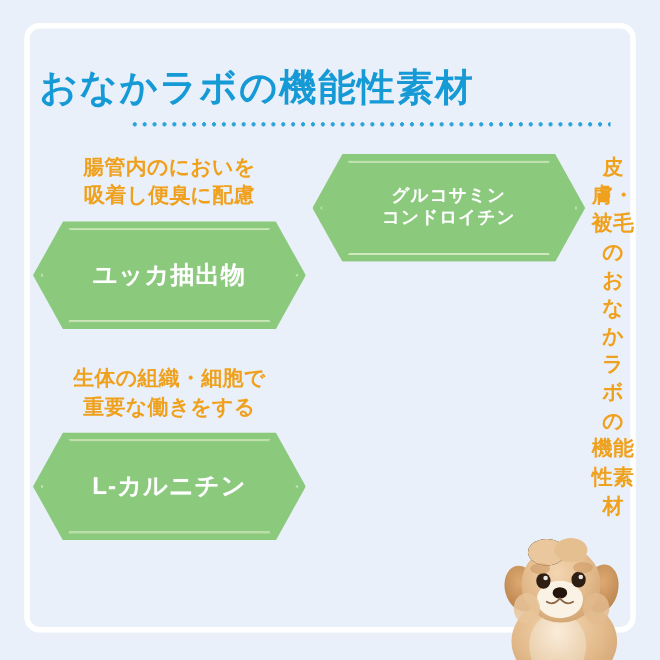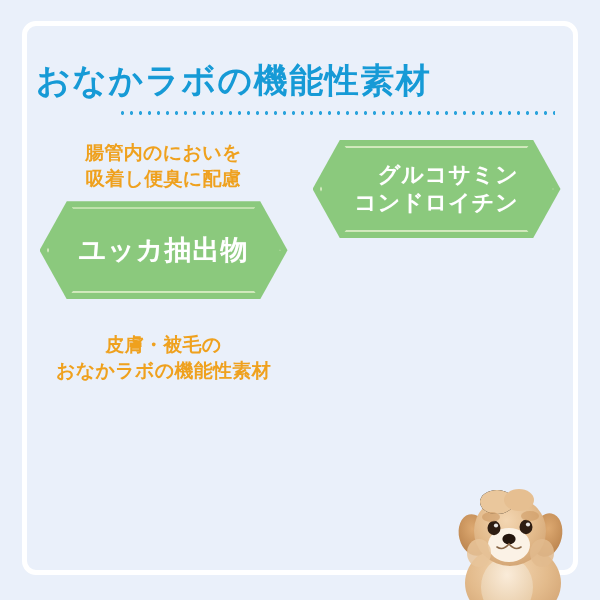--- a/index.html
+++ b/index.html
@@ -60,21 +60,21 @@
     background-position: 0 50%;
   }
 
   
   #feature-grid {
     position: absolute;
     left: 30px;
     top: 140px;
     width: 540px;
     display: grid;
-    grid-template-columns: 1fr 1fr;
+    grid-template-columns: 1fr 1fr 1fr;
     grid-template-rows: 172px 172px;
     column-gap: 6px;
     row-gap: 20px;
   }
   .feature-cell {
     display: flex;
     flex-direction: column;
     align-items: center;
   }
   .feature-caption {
@@ -120,29 +120,29 @@
     position: absolute;
     inset: 0;
     border: 1.6px solid #d2e9bf;
     clip-path: polygon(11% 0%, 89% 0%, 100% 50%, 89% 100%, 11% 100%, 0% 50%);
     box-sizing: border-box;
   }
   .hex-label {
     position: relative;
     z-index: 2;
     color: #ffffff;
-    font-size: 27px;
+    font-size: 22px;
     font-weight: bold;
     line-height: 1.28;
     text-align: center;
     letter-spacing: 1px;
     white-space: pre-line;
     text-shadow: 0 0 1px rgba(255,255,255,0.35);
   }
-  .hex-label.two-line { font-size: 22px; text-align: right; }
+  .hex-label.two-line { font-size: 16px; }
 
   
   #puppy-photo {
     position: absolute;
     left: 447px;
     top: 483px;
     width: 130px;
     height: 117px;
     overflow: hidden;
   }
@@ -178,20 +178,29 @@
         <div class="hex-label two-line">グルコサミン
 コンドロイチン</div>
       </div>
     </div>
 
     <div class="feature-cell">
       <div class="feature-caption">皮膚・被毛の
 おなかラボの機能性素材</div>
     </div>
 
+    <div class="feature-cell">
+      <div class="feature-caption">生体の組織・細胞で
+重要な働きをする</div>
+      <div class="hex-badge">
+        <div class="hex-shape"></div>
+        <div class="hex-inner-outline"></div>
+        <div class="hex-label">L-カルニチン</div>
+      </div>
+    </div>
 
   </div>
 
   <div id="puppy-photo">
     <svg width="130" height="117" viewBox="0 0 130 117" xmlns="http://www.w3.org/2000/svg">
       <defs>
         <radialGradient id="furG" cx="45%" cy="35%" r="75%">
           <stop offset="0%" stop-color="#f3d6b2"></stop>
           <stop offset="55%" stop-color="#e3bb8c"></stop>
           <stop offset="100%" stop-color="#cf9f6e"></stop>

